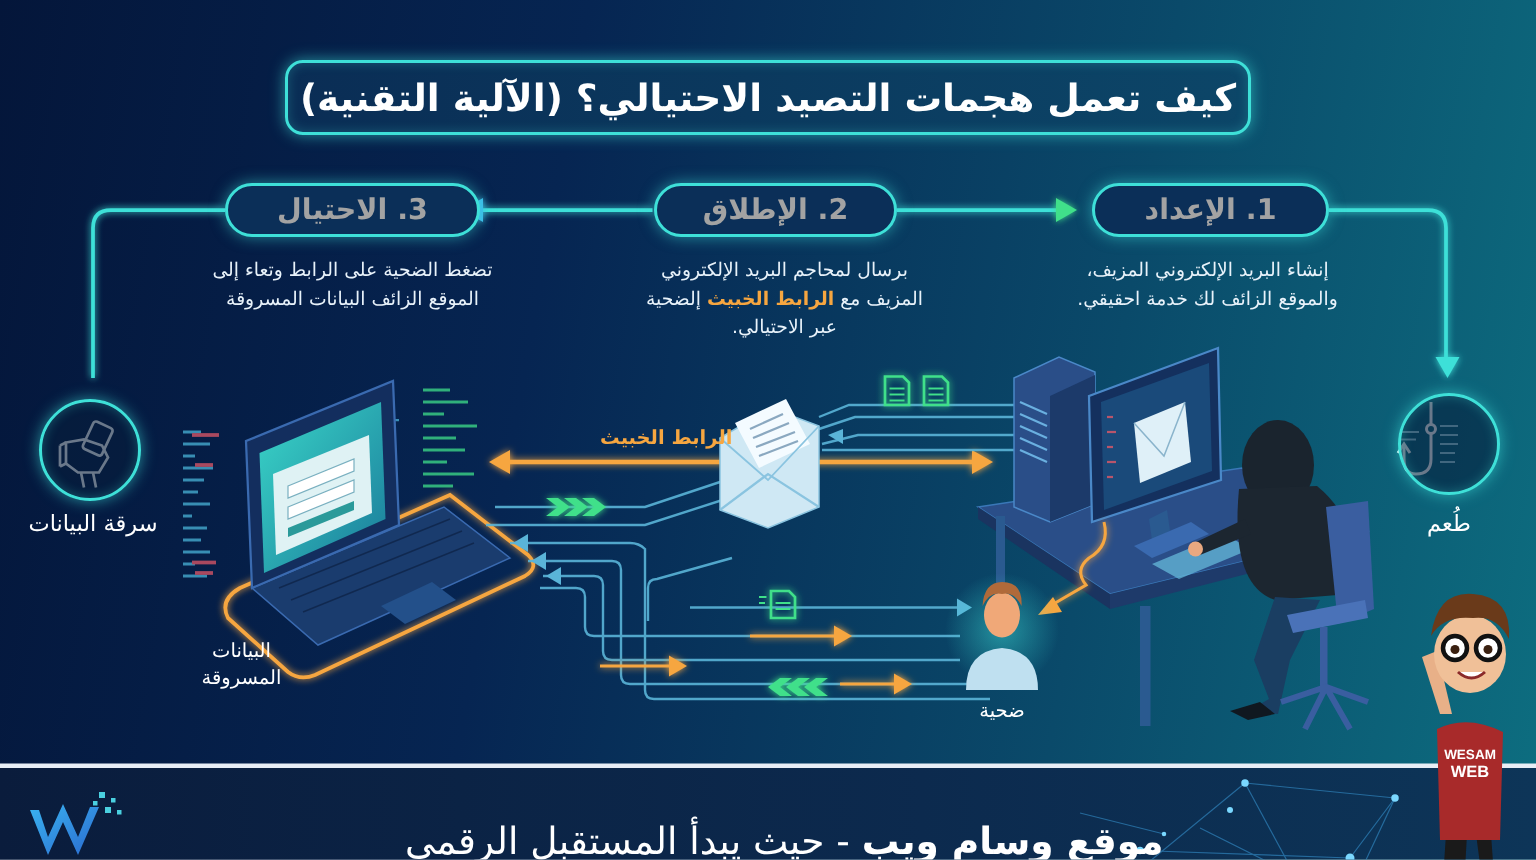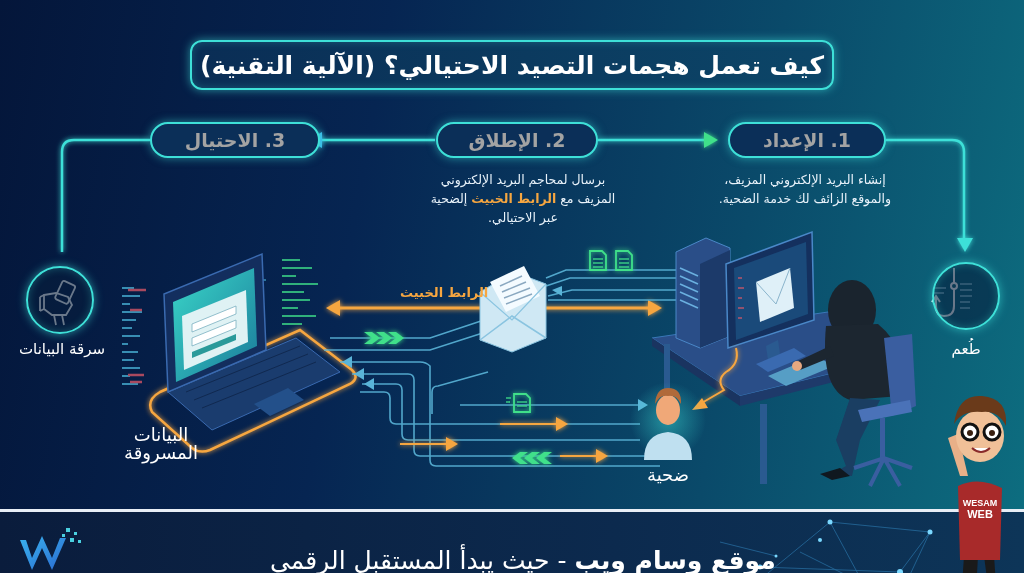--- a/index.html
+++ b/index.html
@@ -40,21 +40,21 @@
     position: absolute; width: 68px; height: 68px; border-radius: 50%;
     border: 2px solid #3ee0d8;
     box-shadow: 0 0 10px rgba(62,224,216,0.6), inset 0 0 8px rgba(62,224,216,0.3);
     background: rgba(6,30,60,0.6);
     display: flex; align-items: center; justify-content: center;
   }
   .circle-label {
     position: absolute; font-weight: normal; font-size: 15px; color: #fff; text-align: center;
   }
 
-  .label { position: absolute; font-size: 18px; color: #fff; text-align: center; line-height: 18px; }
+  .label { position: absolute; font-size: 13px; color: #fff; text-align: center; line-height: 18px; }
   .link-label { position: absolute; font-size: 13px; font-weight: bold; color: #f6a640; }
 
   
   .footer {
     position: absolute; left: 0; top: 489px; width: 1024px; height: 84px;
     background: linear-gradient(90deg, #0a1c3c 0%, #0c2a4e 60%, #0d3558 100%);
     border-top: 3px solid #e8eef6;
   }
   .footer-text {
     position: absolute; left: 270px; top: 34px; font-size: 25px; color: #fff; direction: rtl;
@@ -330,26 +330,30 @@
   </svg>
 
   <div class="title-box">كيف تعمل هجمات التصيد الاحتيالي؟ (الآلية التقنية)</div>
 
   <div class="step-pill" style="left:728px;top:102px;width:158px;">1. الإعداد</div>
   <div class="step-pill" style="left:436px;top:102px;width:162px;">2. الإطلاق</div>
   <div class="step-pill" style="left:150px;top:102px;width:170px;">3. الاحتيال</div>
 
   <div class="step-desc" style="left:690px;top:150px;width:230px;">
     <div>إنشاء البريد الإلكتروني المزيف،</div>
-    <div>والموقع الزائف لك خدمة الضحية.</div>
+    <div>والموقع الزائف لك خدمة احقيقي.</div>
   </div>
   <div class="step-desc" style="left:398px;top:150px;width:250px;">
     <div>برسال لمحاجم البريد الإلكتروني</div>
     <div><span>المزيف مع </span><span class="hl">الرابط الخبيث</span><span> إلضحية</span></div>
     <div>عبر الاحتيالي.</div>
+  </div>
+  <div class="step-desc" style="left:110px;top:150px;width:250px;">
+    <div>تضغط الضحية على الرابط وتعاء إلى</div>
+    <div>الموقع الزائف البيانات المسروقة</div>
   </div>
 
   <div class="circle-icon" style="left:26px;top:246px;"></div>
   <div class="circle-label" style="left:10px;top:320px;width:104px;">سرقة البيانات</div>
 
   <div class="circle-icon" style="left:932px;top:242px;"></div>
   <div class="circle-label" style="left:930px;top:320px;width:72px;">طُعم</div>
 
   <div class="link-label" style="left:400px;top:265px;">الرابط الخبيث</div>
   <div class="label" style="left:116px;top:406px;width:90px;">

